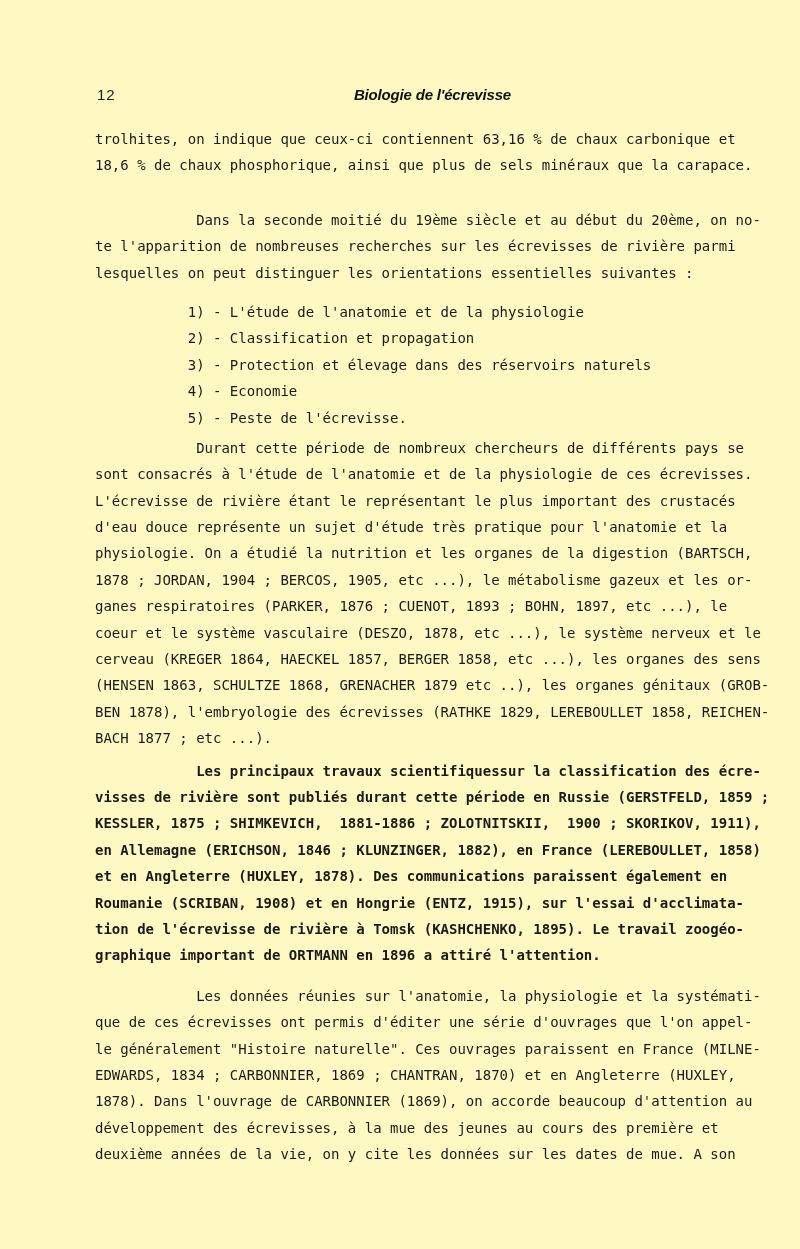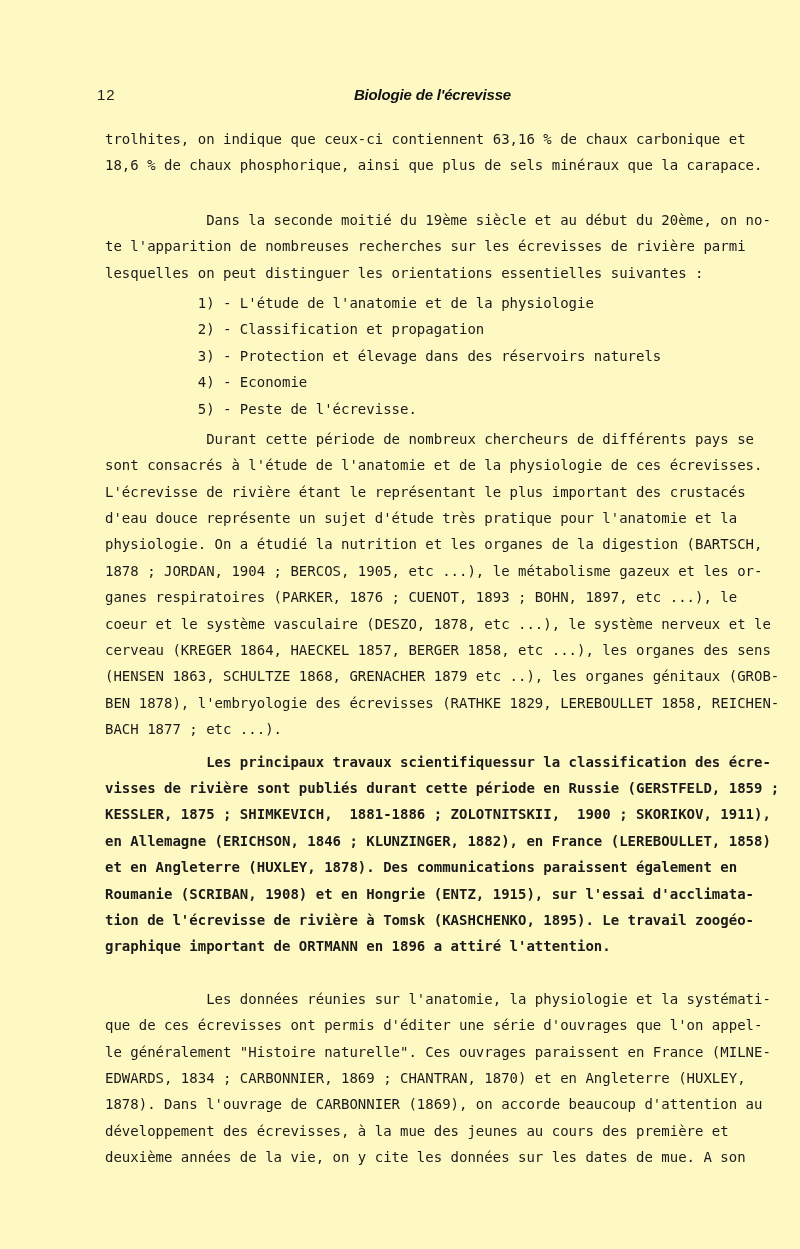--- a/index.html
+++ b/index.html
@@ -39,35 +39,35 @@
     font-weight: bold;
     font-style: italic;
     font-size: 15.5px;
     letter-spacing: -0.2px;
     color: #111;
     transform: scaleX(0.97);
   }
   
   .page-body {
     position: absolute;
-    left: 105px;
+    left: 95px;
     top: 126px;
     width: 690px;
     font-family: "DejaVu Sans Mono", monospace;
     font-size: 14px;
     line-height: 26.4px;
     color: #1a1a1a;
     white-space: pre;
   }
   .block { margin: 0; }
   .block-p2   { margin-top: 28px; }
-  .block-list { margin-top: 4px; }
+  .block-list { margin-top: 13px; }
   .block-p3   { margin-top: 4px; }
   .block-p4   { margin-top: 6px; font-weight: bold; }
-  .block-p5   { margin-top: 26px; }
+  .block-p5   { margin-top: 14px; }
   .line { height: 26.4px; }
 </style>
 </head>
 <body>
 
 <div class="page">
   <div class="page-header">
     <span class="page-number">12</span>
     <span class="running-title">Biologie de l'écrevisse</span>
   </div>

